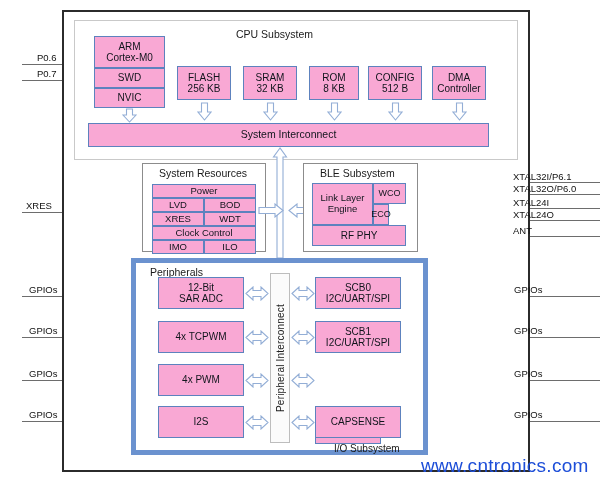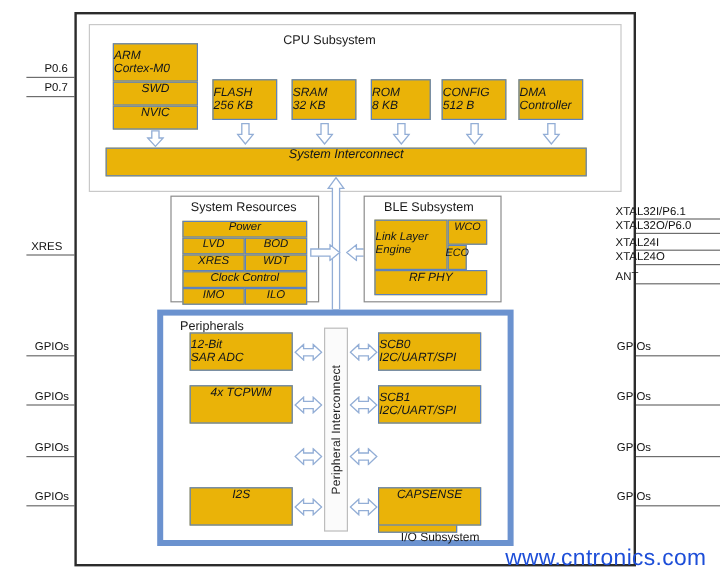--- a/index.html
+++ b/index.html
@@ -13,23 +13,23 @@
 
   
   #chip-frame{left:62px;top:10px;width:468px;height:462px;border:2px solid #2b2b2b;background:#ffffff;}
 
   
   .panel{border:1px solid #c9c9c9;background:#ffffff;}
   .panel-dark{border:1px solid #8c8c8c;background:#ffffff;}
 
   
   .blk{
-    background:#eab308;border:1px solid #5d82be;
-    display:flex;align-items:flex-start;justify-content:center;
-    text-align:center;line-height:1.12;color:#10151c;font-style:italic;
+    background:#f9a8d4;border:1px solid #5d82be;
+    display:flex;align-items:center;justify-content:center;
+    text-align:center;line-height:1.12;color:#10151c;
   }
 
   
   .lbl{position:absolute;white-space:nowrap;}
   .ttl{font-size:10.5px;color:#1a1a1a;}
   .pinlbl{font-size:9.5px;color:#111111;}
   .f9{font-size:9px;}
   .f95{font-size:9.5px;}
   .f10{font-size:10px;}
   .f105{font-size:10.5px;}
@@ -227,20 +227,23 @@
     <span>Peripheral Interconnect</span>
   </div>
 
   <div class="abs blk f10" style="left:158px;top:277px;width:86px;height:32px;flex-direction:column;">
     <span>12-Bit</span>
     <span>SAR ADC</span>
   </div>
   <div class="abs blk f10" style="left:158px;top:321px;width:86px;height:32px;">
     <span>4x TCPWM</span>
   </div>
+  <div class="abs blk f10" style="left:158px;top:364px;width:86px;height:32px;">
+    <span>4x PWM</span>
+  </div>
   <div class="abs blk f10" style="left:158px;top:406px;width:86px;height:32px;">
     <span>I2S</span>
   </div>
 
   <div class="abs blk f10" style="left:315px;top:277px;width:86px;height:32px;flex-direction:column;">
     <span>SCB0</span>
     <span>I2C/UART/SPI</span>
   </div>
   <div class="abs blk f10" style="left:315px;top:321px;width:86px;height:32px;flex-direction:column;">
     <span>SCB1</span>

